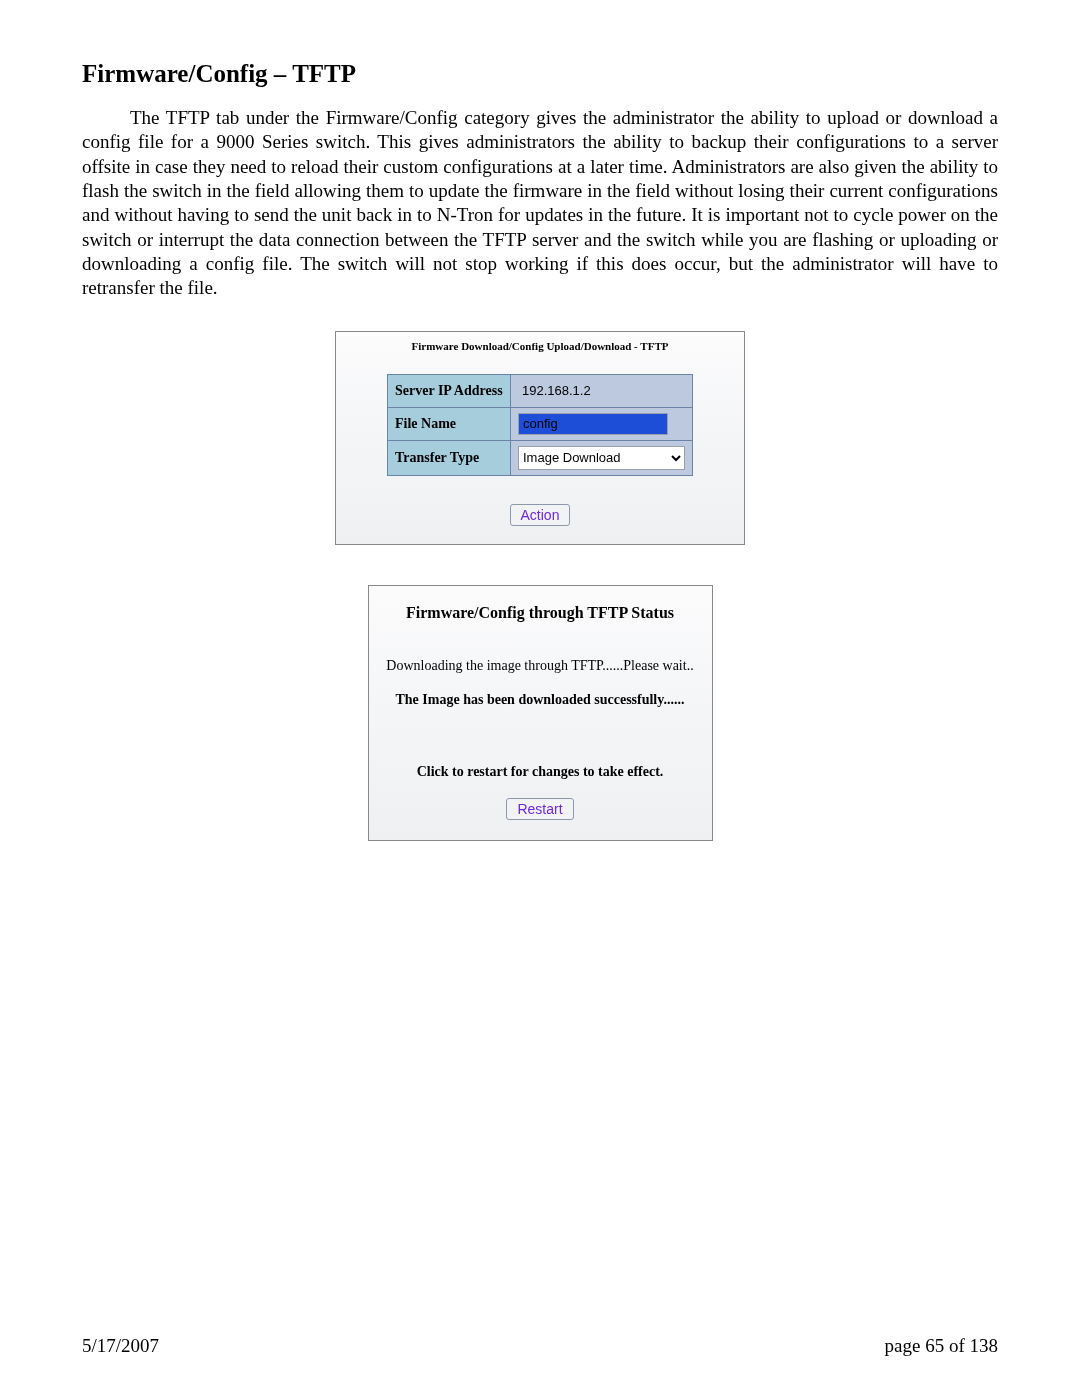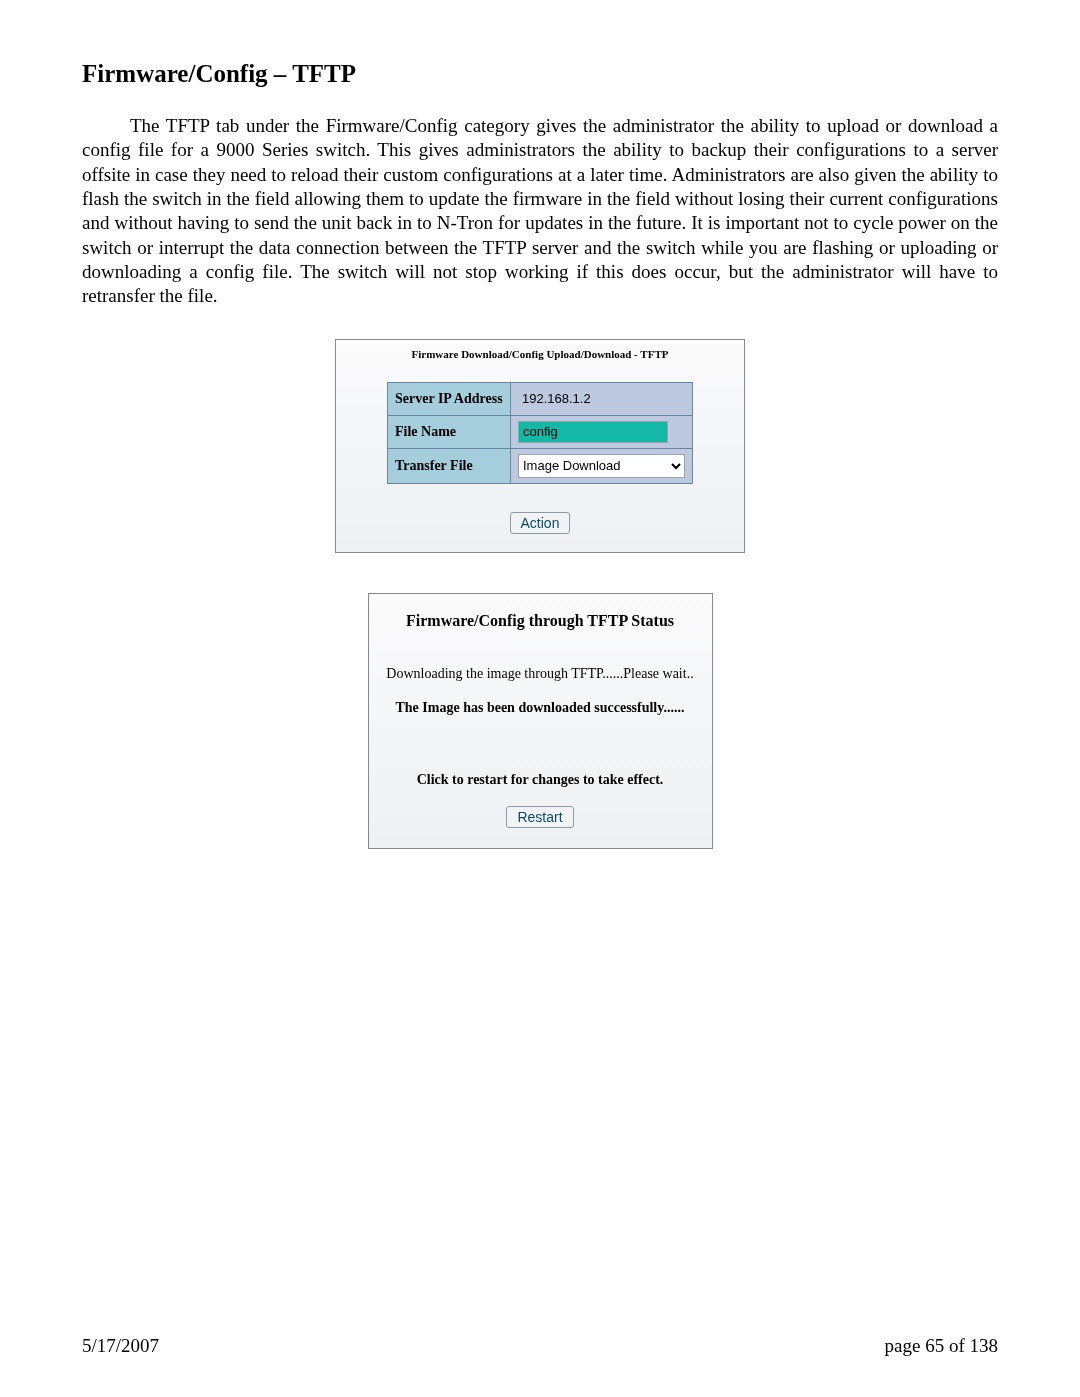--- a/index.html
+++ b/index.html
@@ -11,21 +11,21 @@
       font-family: "Times New Roman", Times, serif;
       background: #fff;
       width: 1080px;
       height: 1397px;
       position: relative;
       padding: 60px 82px 40px 82px;
     }
     .page-title {
       font-size: 25px;
       font-weight: bold;
-      margin-bottom: 26px;
+      margin-bottom: 18px;
     }
     .body-text {
       font-size: 19px;
       text-align: justify;
       line-height: 1.28;
       text-indent: 48px;
       margin-bottom: 30px;
     }
     .panel1 {
       width: 410px;
@@ -61,21 +61,21 @@
       background: #bcc9de;
       width: 165px;
       margin-top: 36px;
     }
     .text-input {
       width: 150px;
       font-family: Arial, sans-serif;
       font-size: 13px;
       padding: 2px 4px;
       border: 1px solid #9b9fa6;
-      background: #14b8a6;
+      background: #1d4ed8;
       height: 22px;
     }
     .text-input.readonly {
       border: none;
       background: transparent;
     }
     .select-input {
       width: 167px;
       font-family: Arial, sans-serif;
       font-size: 13px;
@@ -84,21 +84,21 @@
       background: #fff;
     }
     .btn {
       font-family: Arial, sans-serif;
       font-size: 14px;
       padding: 2px 10px;
       background: #f2f3f5;
       border: 1px solid #8d99ab;
       border-radius: 3px;
       cursor: pointer;
-      color: #0c4a6e;
+      color: #6d28d9;
     }
     .btn-row {
       text-align: center;
       margin-top: 10px;
     }
     .panel2 {
       width: 345px;
       margin: 0 auto;
       border: 1px solid #888;
       background: linear-gradient(to bottom, #fbfbfc, #eef0f2);
@@ -157,21 +157,21 @@
         <input type="text" class="text-input readonly" value="192.168.1.2" style="">
       </td>
     </tr>
     <tr>
       <td class="label-cell">File Name</td>
       <td class="input-cell">
         <input type="text" class="text-input" value="config" style="">
       </td>
     </tr>
     <tr>
-      <td class="label-cell">Transfer File</td>
+      <td class="label-cell">Transfer Type</td>
       <td class="input-cell">
         <select class="select-input">
           <option>Image Download</option>
         </select>
       </td>
     </tr>
   </tbody>
     </table>
   <div class="btn-row">
     <button class="btn">Action</button>

